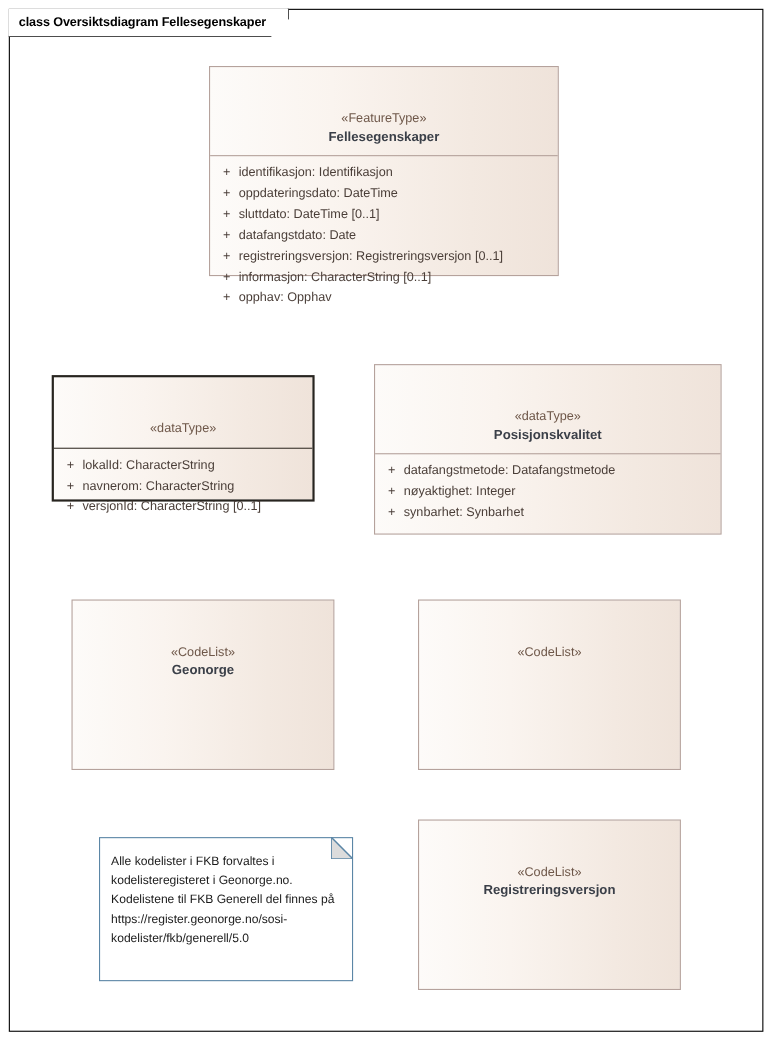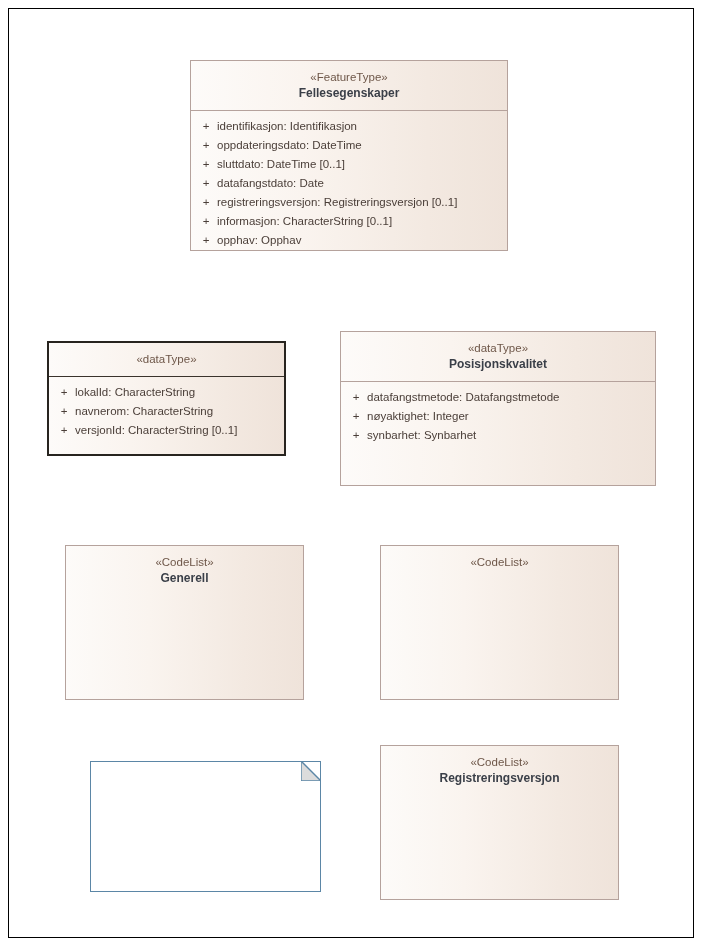--- a/index.html
+++ b/index.html
@@ -92,20 +92,21 @@
     left: 4px;
     top: 4px;
     right: -5px;
     bottom: -5px;
   }
 
   .uml-header {
     padding: 9px 6px 9px 6px;
     text-align: center;
     line-height: 1.28;
+    margin-top: 31px;
   }
   .uml-header.with-divider {
     border-bottom: 1px solid #b5a29c;
   }
   .uml-box.selected .uml-header.with-divider {
     border-bottom: 1px solid #3a332c;
   }
   .stereotype {
     font-size: 11.5px;
     color: #6e5749;
@@ -168,20 +169,28 @@
     word-break: break-word;
   }
 </style>
 </head>
 <body>
 
 <div id="diagram-canvas">
 
   <div class="frame-border"></div>
 
+  <div class="frame-tab" id="frame-tab" style="width: 254px;">
+    <svg class="tab-svg" id="tab-svg" width="258" height="26">
+      <polyline id="tab-path" points="0,25 238,25 254,9 254,0" fill="none" stroke="#000000" stroke-width="1.2"></polyline>
+    </svg>
+    <div class="frame-tab-inner">
+      <span class="frame-tab-label">class Oversiktsdiagram Fellesegenskaper</span>
+    </div>
+  </div>
 
   <div class="uml-box" style="left:190px; top:60px; width:318px; height:191px;">
     <div class="uml-header with-divider">
       <span class="stereotype">«FeatureType»</span>
       <span class="element-name abstract">Fellesegenskaper</span>
     </div>
     <div class="uml-attrs">
       <div class="attr-row">
         <span class="attr-vis">+</span>
         <span class="attr-text">identifikasjon: Identifikasjon</span>
@@ -250,21 +259,21 @@
       <div class="attr-row">
         <span class="attr-vis">+</span>
         <span class="attr-text">synbarhet: Synbarhet</span>
       </div>
     </div>
   </div>
 
   <div class="uml-box" style="left:65px; top:545px; width:239px; height:155px;">
     <div class="uml-header">
       <span class="stereotype">«CodeList»</span>
-      <span class="element-name">Generell</span>
+      <span class="element-name">Geonorge</span>
     </div>
   </div>
 
   <div class="uml-box" style="left:380px; top:545px; width:239px; height:155px;">
     <div class="uml-header">
       <span class="stereotype">«CodeList»</span>
     </div>
   </div>
 
   <div class="uml-box" style="left:380px; top:745px; width:239px; height:155px;">
@@ -273,15 +282,16 @@
       <span class="element-name">Registreringsversjon</span>
     </div>
   </div>
 
   <div class="uml-note" style="left:90px; top:761px; width:231px; height:131px;">
     <svg class="note-fold" viewBox="0 0 20 20">
       <polygon points="0,0 20,20 0,20" fill="#dcdcdc" stroke="none"></polygon>
       <polyline points="0,0 20,20" fill="none" stroke="#5b86a6" stroke-width="1.4"></polyline>
       <polyline points="0,0 0,20 20,20" fill="none" stroke="#5b86a6" stroke-width="1.4"></polyline>
     </svg>
+    <div class="note-text">Alle kodelister i FKB forvaltes i kodelisteregisteret i Geonorge.no. Kodelistene til FKB Generell del finnes på https://register.geonorge.no/sosi-kodelister/fkb/generell/5.0</div>
   </div>
 
 </div>
 
 </body></html>

